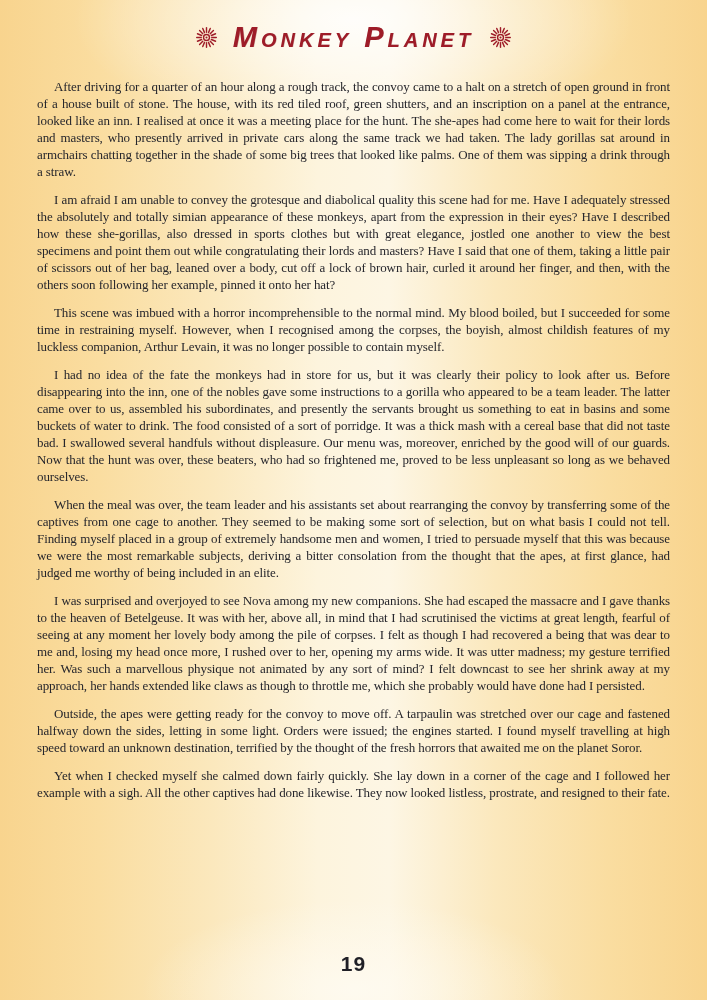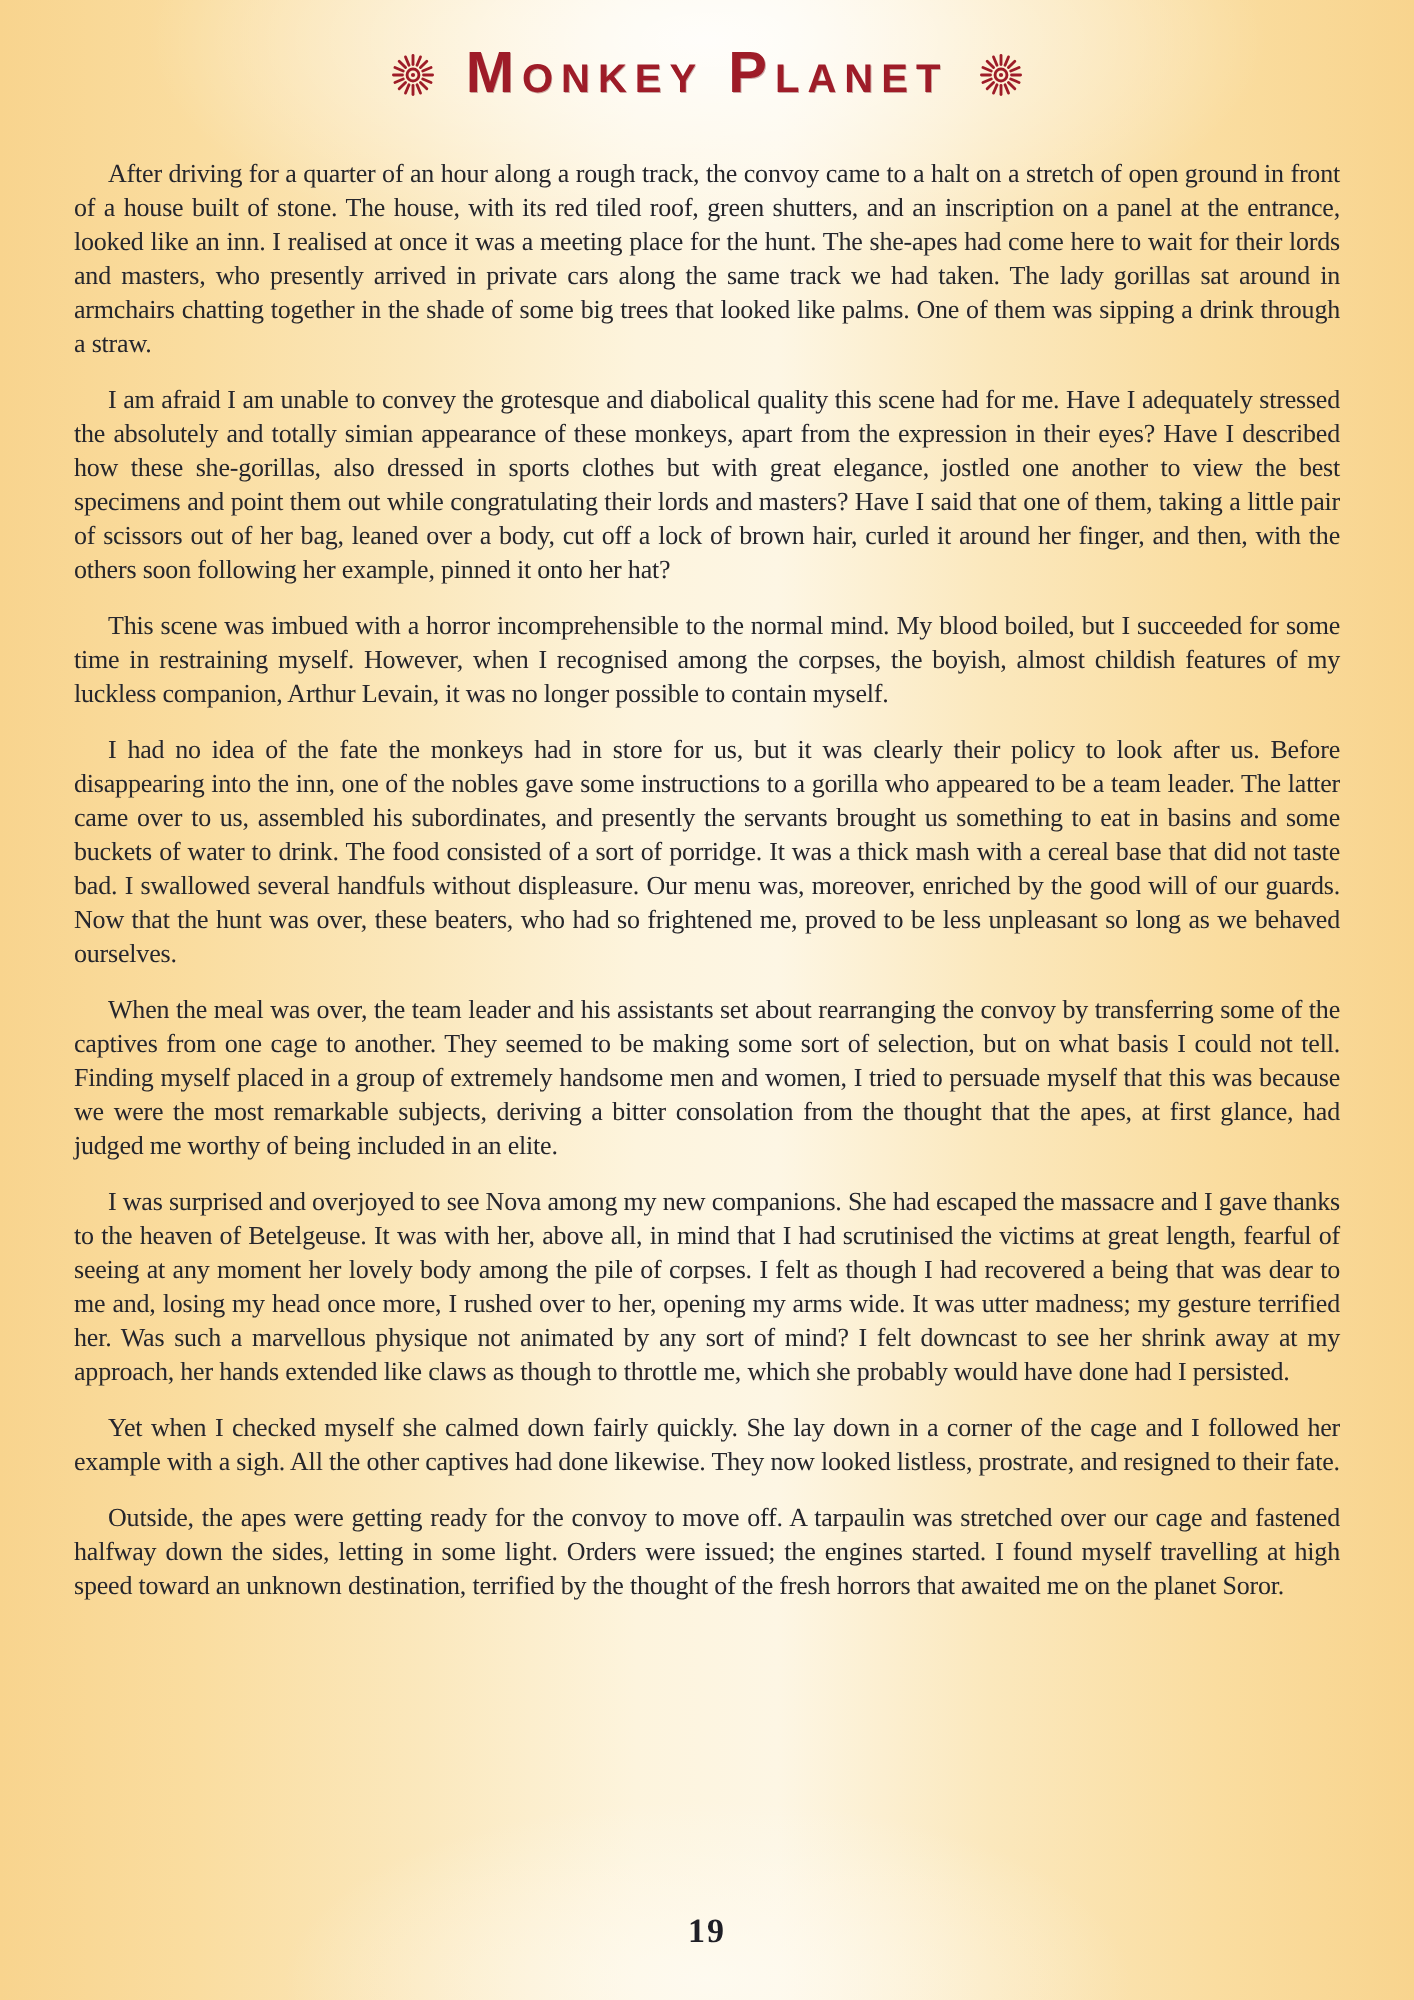--- a/index.html
+++ b/index.html
@@ -30,20 +30,21 @@
   .title {
     margin: 0;
     font-family: "Liberation Sans", sans-serif;
     font-weight: bold;
     font-variant-caps: small-caps;
     font-size: 29px;
     letter-spacing: 4px;
     color: #9e1c28;
     text-shadow: 0.4px 0.4px 0 rgba(110,20,30,0.35);
     line-height: 1;
+    font-style: italic;
   }
   .ornament {
     display: inline-flex;
     width: 23px;
     height: 23px;
     flex: 0 0 auto;
   }
   .body-text {
     margin: 16px 37px 0 37px;
     color: #26262c;
@@ -57,23 +58,23 @@
     text-indent: 17px;
   }
   .page-footer {
     position: absolute;
     left: 0;
     right: 0;
     bottom: 24px;
     text-align: center;
   }
   .page-number {
-    font-family: Liberation Serif, serif;
+    font-family: Liberation Sans, sans-serif;
     font-weight: bold;
-    font-size: 17px;
+    font-size: 21px;
     color: #1f1f26;
     letter-spacing: 1px;
   }
 </style>
 </head>
 <body>
 
 <div class="page">
 
   <header class="page-header">
@@ -128,21 +129,21 @@
     </span>
   </header>
 
   <main class="body-text">
     <p class="para">After driving for a quarter of an hour along a rough track, the convoy came to a halt on a stretch of open ground in front of a house built of stone. The house, with its red tiled roof, green shutters, and an inscription on a panel at the entrance, looked like an inn. I realised at once it was a meeting place for the hunt. The she-apes had come here to wait for their lords and masters, who presently arrived in private cars along the same track we had taken. The lady gorillas sat around in armchairs chatting together in the shade of some big trees that looked like palms. One of them was sipping a drink through a straw.</p>
     <p class="para">I am afraid I am unable to convey the grotesque and diabolical quality this scene had for me. Have I adequately stressed the absolutely and totally simian appearance of these monkeys, apart from the expression in their eyes? Have I described how these she-gorillas, also dressed in sports clothes but with great elegance, jostled one another to view the best specimens and point them out while congratulating their lords and masters? Have I said that one of them, taking a little pair of scissors out of her bag, leaned over a body, cut off a lock of brown hair, curled it around her finger, and then, with the others soon following her example, pinned it onto her hat?</p>
     <p class="para">This scene was imbued with a horror incomprehensible to the normal mind. My blood boiled, but I succeeded for some time in restraining myself. However, when I recognised among the corpses, the boyish, almost childish features of my luckless companion, Arthur Levain, it was no longer possible to contain myself.</p>
     <p class="para">I had no idea of the fate the monkeys had in store for us, but it was clearly their policy to look after us. Before disappearing into the inn, one of the nobles gave some instructions to a gorilla who appeared to be a team leader.  The latter came over to us, assembled his subordinates, and presently the servants brought us something to eat in basins and some buckets of water to drink. The food  consisted of a sort of porridge. It was a thick mash with a cereal base that did not taste bad. I swallowed several handfuls without displeasure. Our menu was, moreover, enriched by the good will of our guards. Now that the hunt was over, these beaters, who had so frightened me, proved to be less unpleasant so long as we behaved ourselves.</p>
     <p class="para">When the meal was over, the team leader and his assistants set about rearranging the convoy by transferring some of the captives from one cage to another. They seemed to be making some sort of selection, but on what basis I could not tell. Finding myself placed in a group of extremely handsome men and women, I tried to persuade myself that this was because we were the most remarkable subjects, deriving a bitter consolation from the thought that the apes, at first glance, had judged me worthy of being included in an elite.</p>
     <p class="para">I was surprised and overjoyed to see Nova among my new companions. She had escaped the massacre and I gave thanks to the heaven of Betelgeuse. It was with her, above all, in mind that I had scrutinised the victims at great length, fearful of seeing at any moment her lovely body among the pile of corpses. I felt as though I had recovered a being that was dear to me and, losing my head once more, I rushed over to her, opening my arms wide. It was utter madness; my gesture terrified her.  Was such a marvellous physique not animated by any sort of mind? I felt downcast to see her shrink away at my approach, her hands extended like claws as though to throttle me, which she probably would have done had I persisted.</p>
+    <p class="para">Outside, the apes were getting ready for the convoy to move off. A tarpaulin was stretched over our cage and fastened halfway down the sides, letting in some light. Orders were issued; the engines started. I found myself travelling at high speed toward an unknown destination, terrified by the thought of the fresh horrors that awaited me on the planet Soror.</p>
     <p class="para">Yet when I checked myself she calmed down fairly quickly. She lay down in a corner of the cage and I followed her example with a sigh.  All the other captives had done likewise. They now looked listless, prostrate, and resigned to their fate.</p>
-    <p class="para">Outside, the apes were getting ready for the convoy to move off. A tarpaulin was stretched over our cage and fastened halfway down the sides, letting in some light. Orders were issued; the engines started. I found myself travelling at high speed toward an unknown destination, terrified by the thought of the fresh horrors that awaited me on the planet Soror.</p>
   </main>
 
   <footer class="page-footer">
     <span class="page-number">19</span>
   </footer>
 
 </div>
 
 </body></html>

